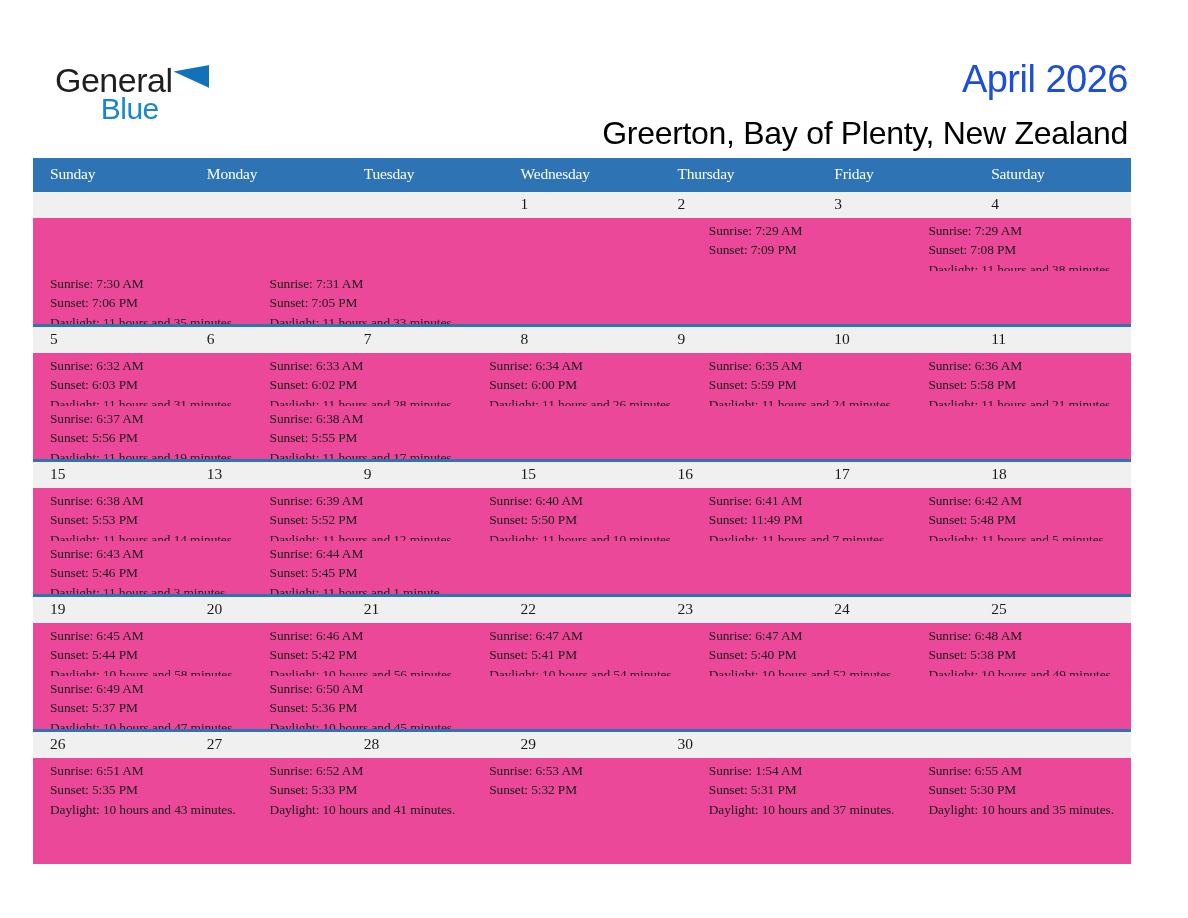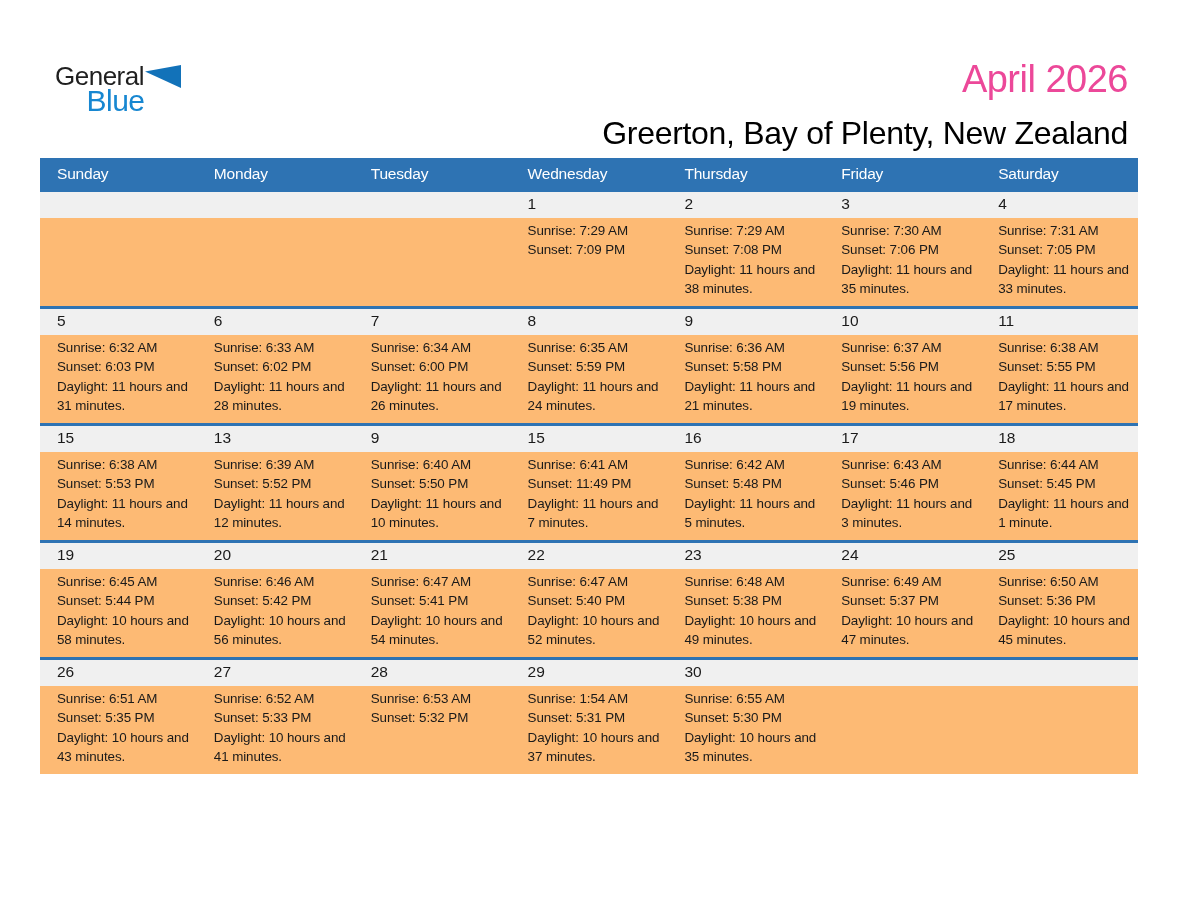--- a/index.html
+++ b/index.html
@@ -16,21 +16,21 @@
 
   
   .logo {
     position: absolute;
     left: 55px;
     top: 63px;
     line-height: 1;
   }
   .logo-top { display: flex; align-items: flex-start; }
   .logo-general {
-    font-size: 26px;
+    font-size: 34px;
     letter-spacing: -0.5px;
     color: #1f1f1f;
   }
   .logo-tri {
     width: 36px;
     height: 23px;
     margin-left: 1px;
     margin-top: 2px;
     background: #1272b9;
     clip-path: polygon(0 28%, 100% 0, 100% 100%);
@@ -49,37 +49,38 @@
   .titles {
     position: absolute;
     left: 40px;
     right: 60px;
     top: 58px;
     text-align: right;
   }
   .page-title {
     font-size: 38px;
     font-weight: 400;
-    color: #ec4899;
+    color: #1d4ed8;
     letter-spacing: -0.5px;
   }
   .page-subtitle {
     margin-top: 14px;
     font-size: 32px;
     font-weight: 400;
     color: #000000;
     letter-spacing: -0.3px;
   }
 
   
   .calendar {
     position: absolute;
-    left: 40px;
+    left: 33px;
     top: 158px;
     width: 1098px;
+    font-family: Liberation Serif, serif;
   }
   .cal-head {
     display: grid;
     grid-template-columns: repeat(7, 1fr);
     background: #2e73b3;
     height: 31px;
   }
   .head-cell {
     color: #ffffff;
     font-size: 15.5px;
@@ -99,23 +100,23 @@
   }
   .num-cell {
     font-size: 15.5px;
     color: #1a1a1a;
     padding-left: 17px;
     padding-top: 3px;
     white-space: nowrap;
   }
   .detail-band {
     display: grid;
-    grid-template-columns: repeat(7, 1fr);
-    height: 88px;
-    background: #fdba74;
+    grid-template-columns: repeat(5, 1fr);
+    height: 106px;
+    background: #ec4899;
   }
   .detail-cell {
     padding: 3px 6px 0 17px;
     overflow: hidden;
   }
   .detail-cell .line {
     font-size: 13.4px;
     line-height: 19.4px;
     color: #1a1a1a;
     letter-spacing: -0.1px;

